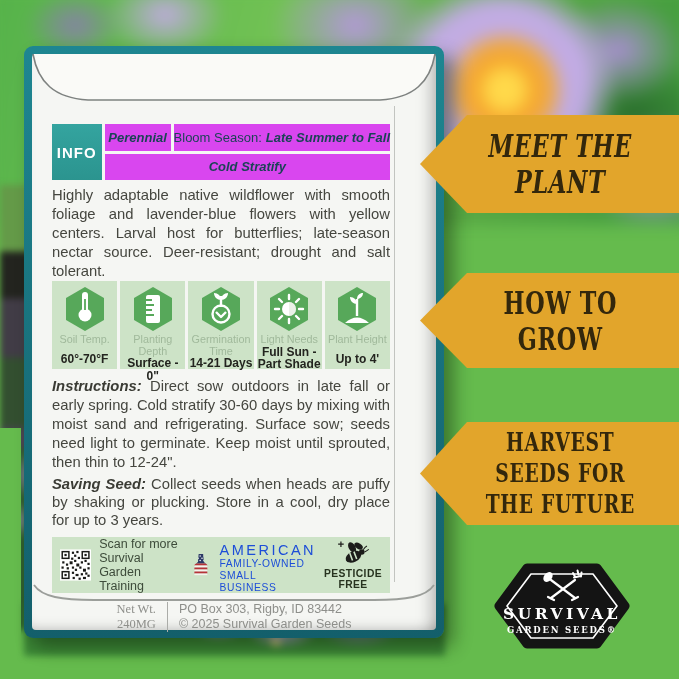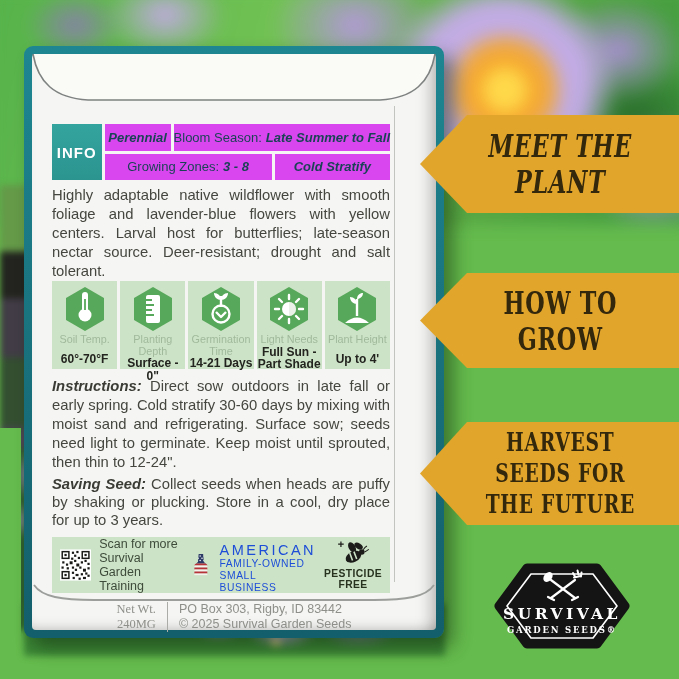--- a/index.html
+++ b/index.html
@@ -117,24 +117,20 @@
           <div class="info-box">INFO</div>
           <div class="info-cells">
             <div class="info-row">
               <div class="cell c-perennial">Perennial</div>
               <div class="cell c-bloom">
                 <span>Bloom Season:</span>
                 <span class="val">Late Summer to Fall</span>
               </div>
             </div>
             <div class="info-row">
-              <div class="cell c-zones">
-                <span>Growing Zones:</span>
-                <span class="val">3 - 8</span>
-              </div>
               <div class="cell c-strat">Cold Stratify</div>
             </div>
           </div>
         </div>
 
         <div class="desc">Highly adaptable native wildflower with smooth foliage and lavender-blue flowers with yellow centers. Larval host for butterflies; late-season nectar source. Deer-resistant; drought and salt tolerant.</div>
 
         <div class="stats">
           <div class="stat">
             <svg width="46" height="46" viewBox="0 0 46 46">

